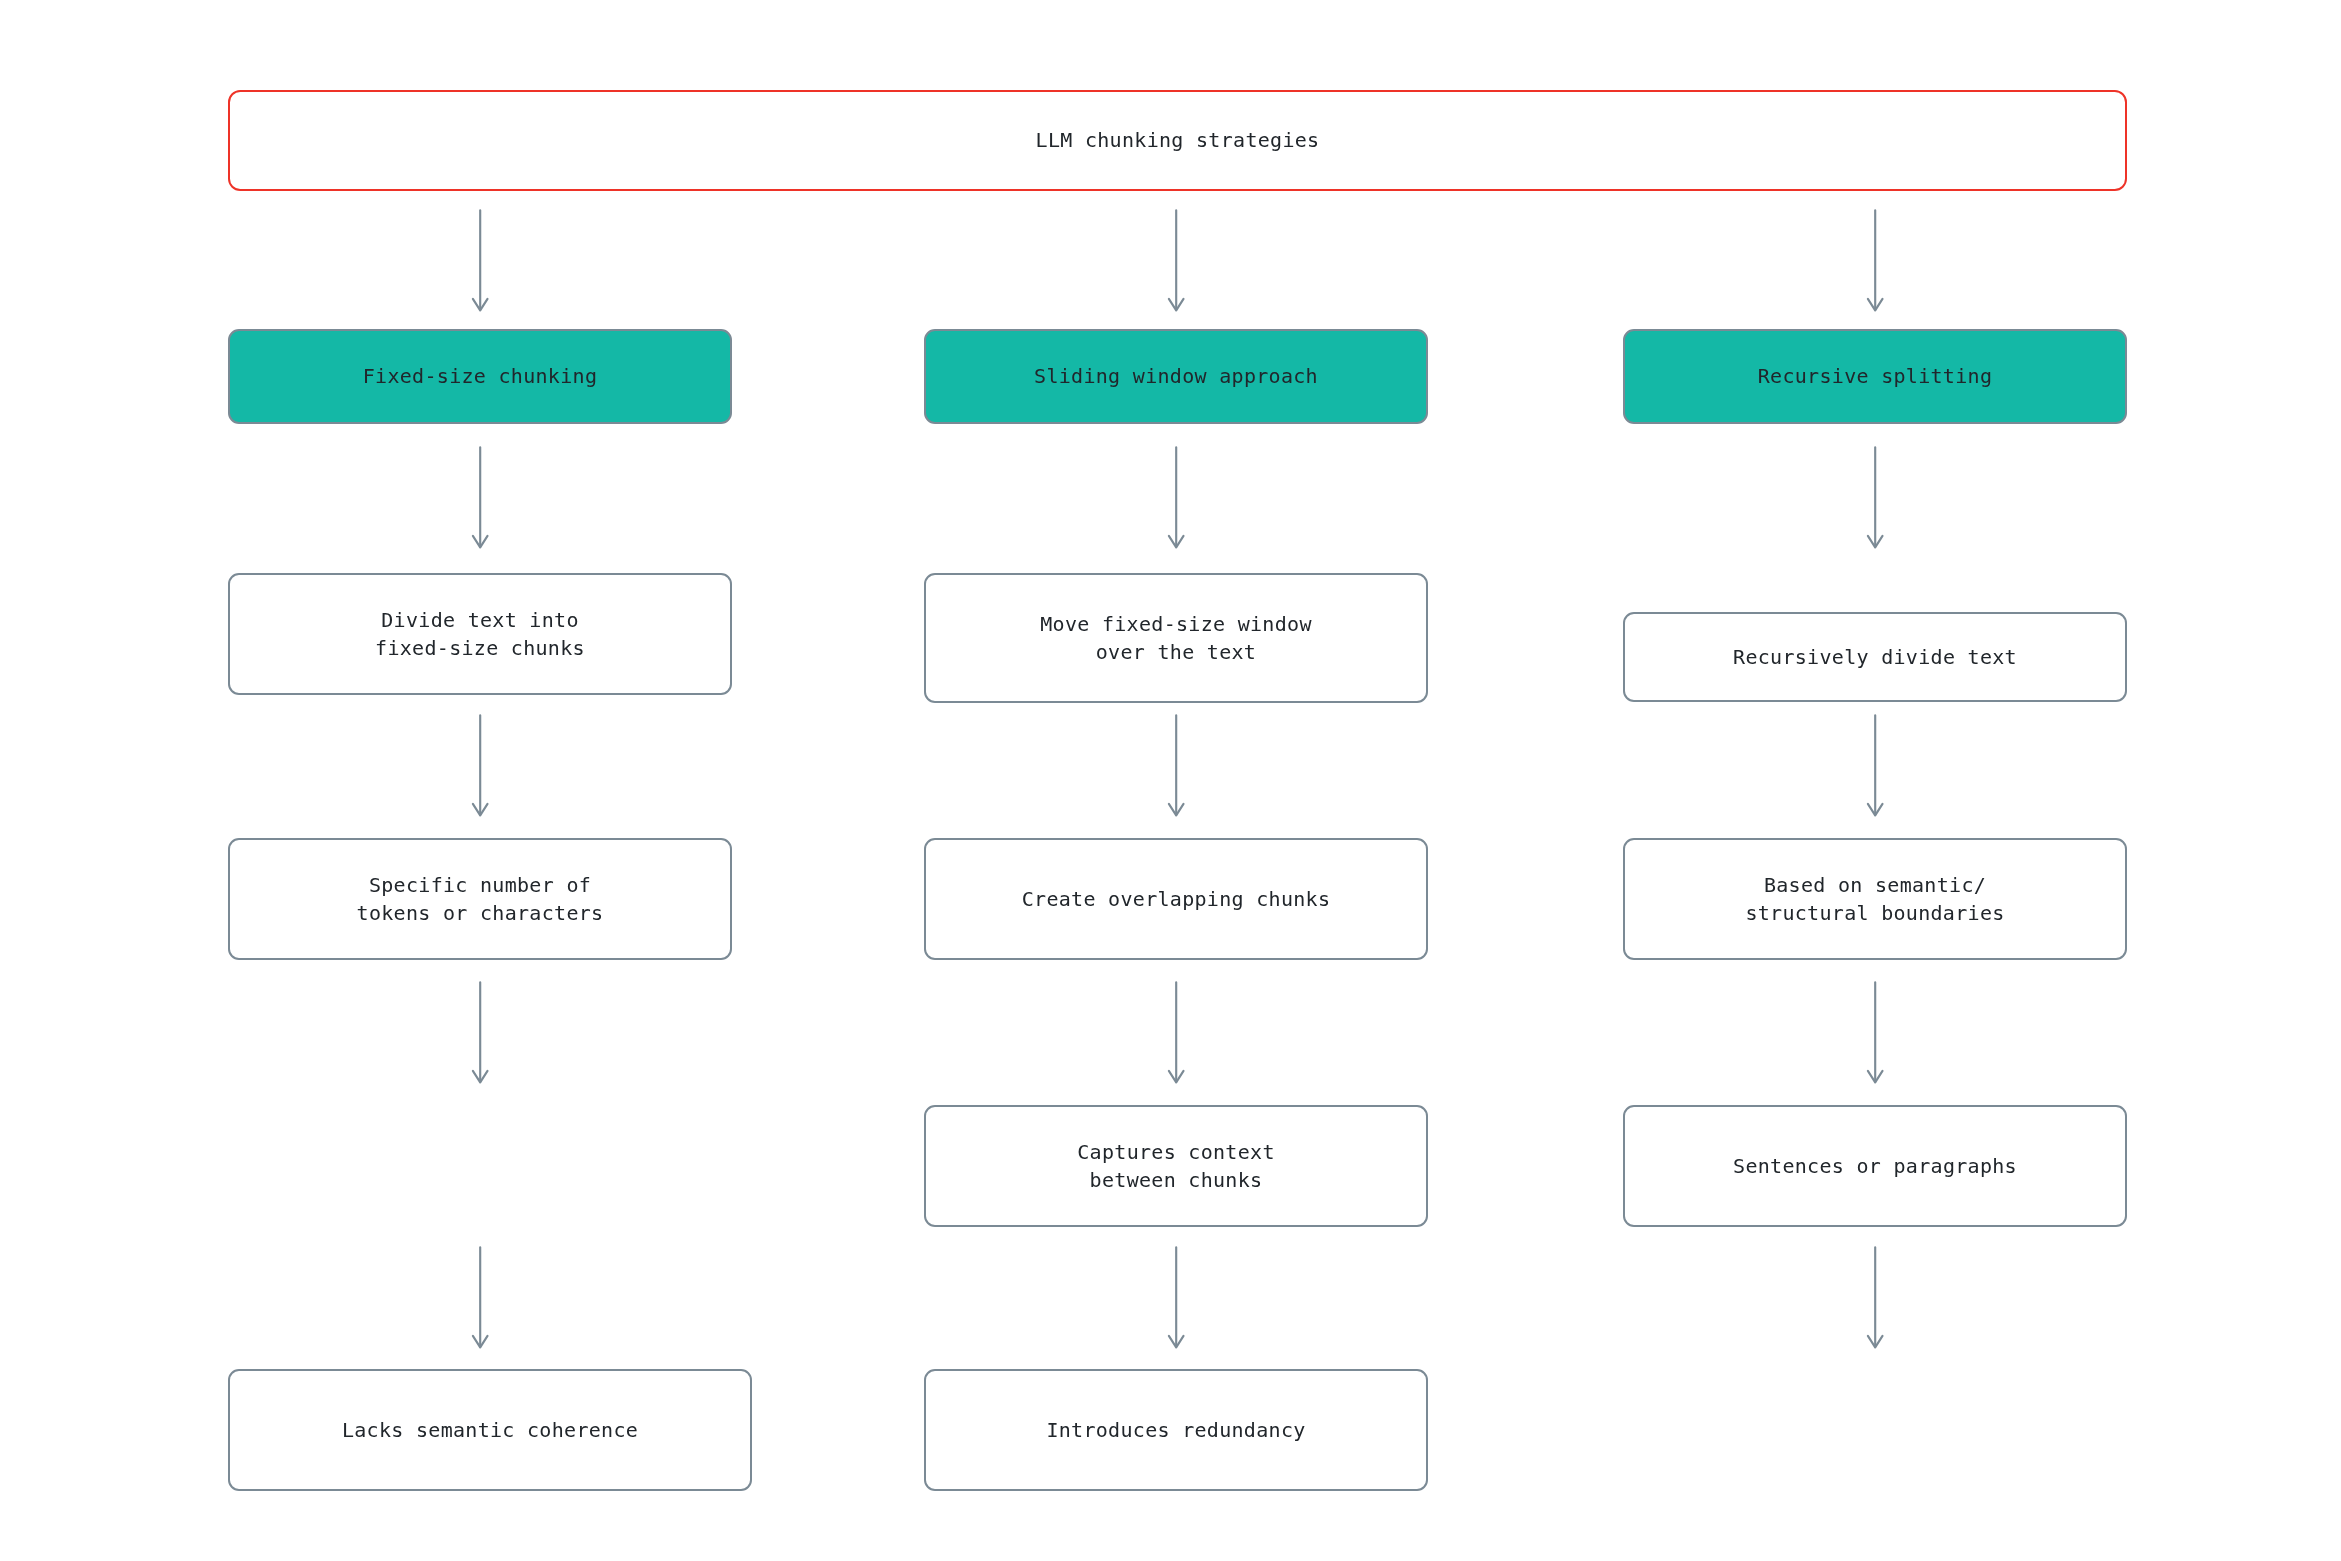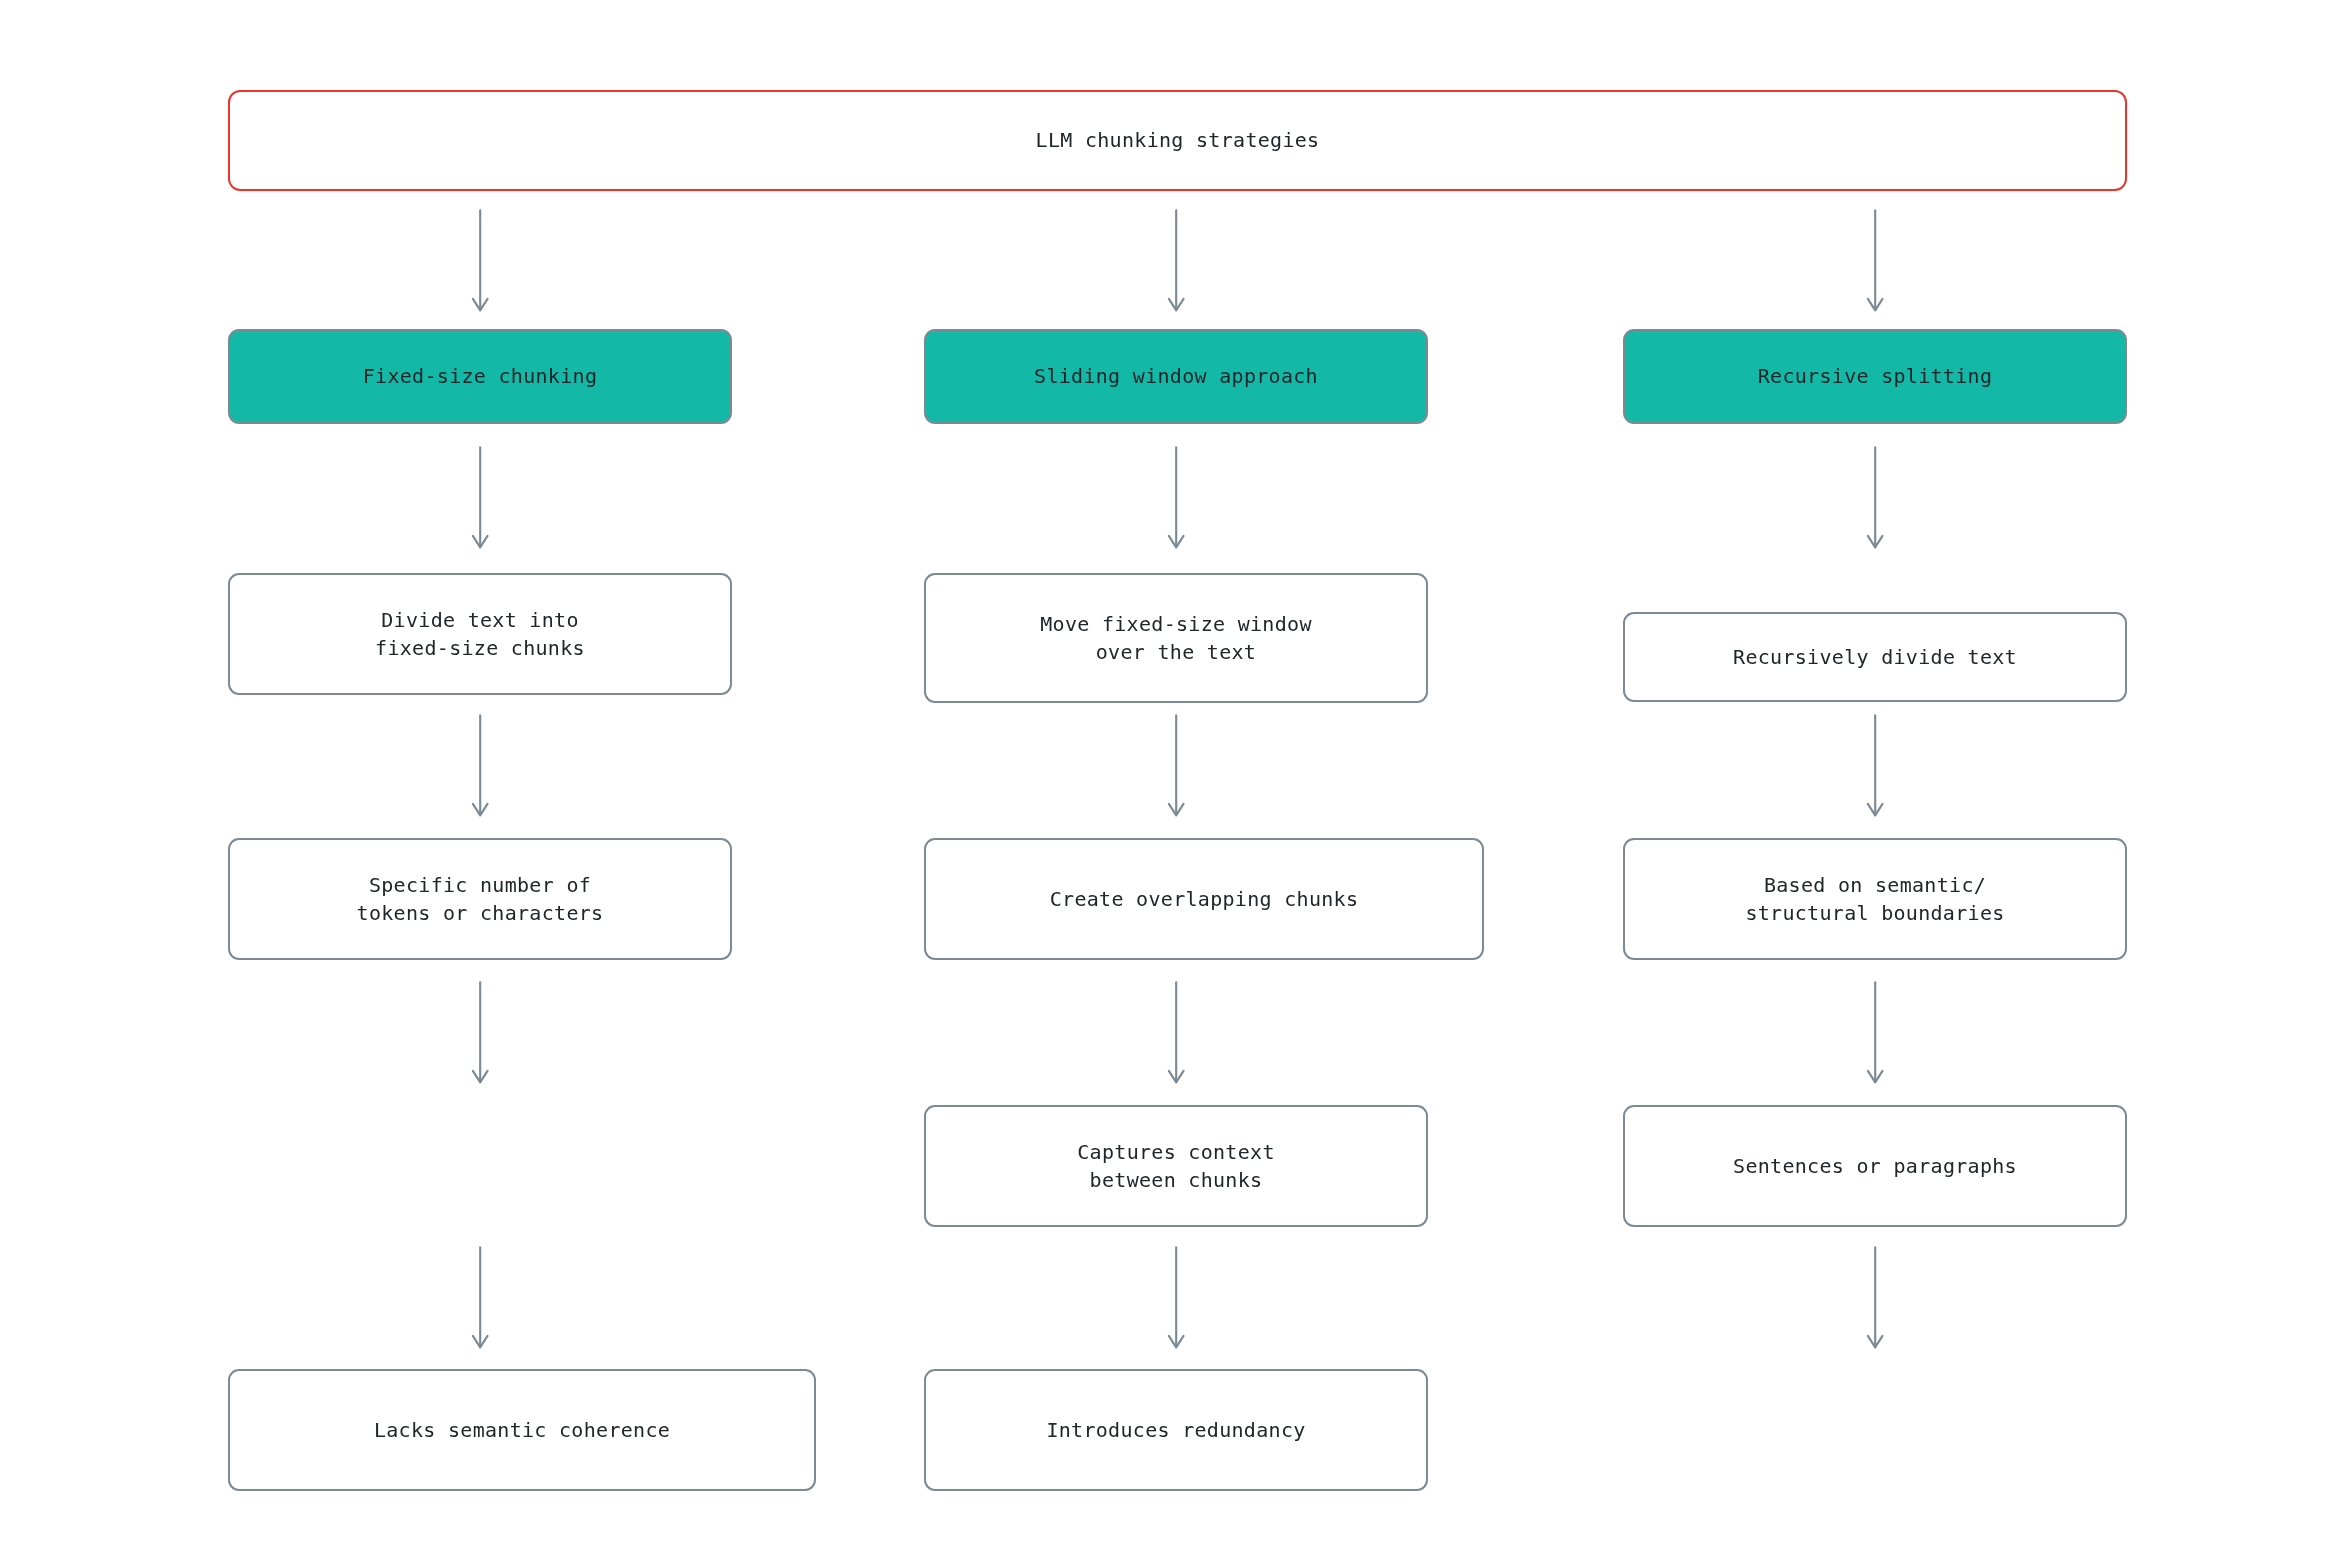--- a/index.html
+++ b/index.html
@@ -93,38 +93,38 @@
     <line x1="20" y1="2" x2="20" y2="165"></line>
     <polyline points="8,147 20,166 32,147"></polyline>
   </svg>
 
 
   <svg class="arrow" width="24.4" height="104" viewBox="0 0 40 170" style="left:468px; top:1246px;">
     <line x1="20" y1="2" x2="20" y2="165"></line>
     <polyline points="8,147 20,166 32,147"></polyline>
   </svg>
 
-  <div class="node" style="left:228px; top:1369px; width:588px; height:122px;">Lacks semantic coherence</div>
+  <div class="node" style="left:228px; top:1369px; width:524px; height:122px;">Lacks semantic coherence</div>
 
   <div class="node header" style="left:924px; top:329px; width:504px; height:95px;">Sliding window approach</div>
 
   <svg class="arrow" width="24.4" height="104" viewBox="0 0 40 170" style="left:1164px; top:446px;">
     <line x1="20" y1="2" x2="20" y2="165"></line>
     <polyline points="8,147 20,166 32,147"></polyline>
   </svg>
 
   <div class="node" style="left:924px; top:573px; width:504px; height:130px;">Move fixed-size window
 over the text</div>
 
   <svg class="arrow" width="24.4" height="104" viewBox="0 0 40 170" style="left:1164px; top:714px;">
     <line x1="20" y1="2" x2="20" y2="165"></line>
     <polyline points="8,147 20,166 32,147"></polyline>
   </svg>
 
-  <div class="node" style="left:924px; top:838px; width:560px; height:122px;">Create overlapping chunks</div>
+  <div class="node" style="left:924px; top:838px; width:504px; height:122px;">Create overlapping chunks</div>
 
   <svg class="arrow" width="24.4" height="104" viewBox="0 0 40 170" style="left:1164px; top:981px;">
     <line x1="20" y1="2" x2="20" y2="165"></line>
     <polyline points="8,147 20,166 32,147"></polyline>
   </svg>
 
   <div class="node" style="left:924px; top:1105px; width:504px; height:122px;">Captures context
 between chunks</div>
 
   <svg class="arrow" width="24.4" height="104" viewBox="0 0 40 170" style="left:1164px; top:1246px;">

